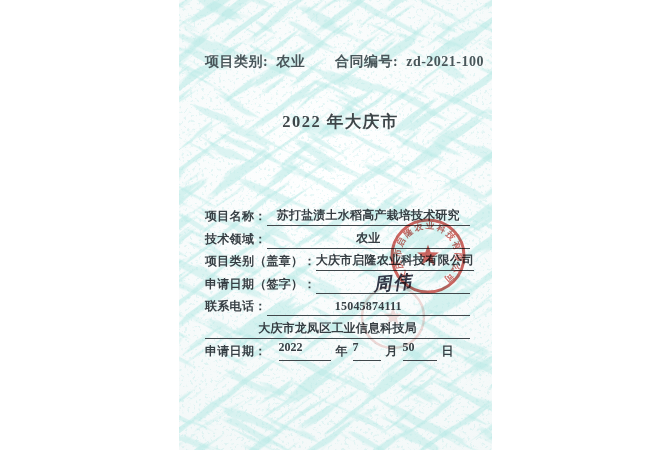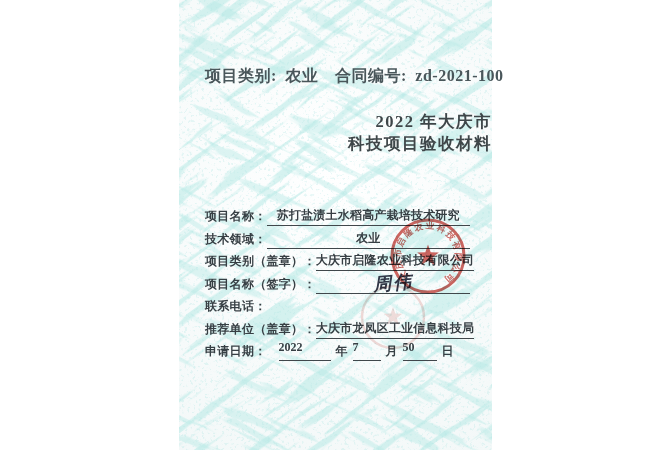--- a/index.html
+++ b/index.html
@@ -2,27 +2,27 @@
 <html><head>
 <meta charset="utf-8">
 <style>
   html,body{margin:0;padding:0;background:#ffffff;}
   .canvas{position:relative;width:670px;height:450px;background:#ffffff;overflow:hidden;
           font-family:"Liberation Serif","DejaVu Serif",serif;}
   .paper{position:absolute;left:179px;top:0;width:313px;height:450px;
          background:radial-gradient(circle at 50% 38%, #ffffff 0%, #f8fbfb 55%, #f3f8f8 100%);}
   .texture{position:absolute;left:0;top:0;pointer-events:none;}
 
-  .meta-row{position:absolute;top:66px;left:0;width:100%;height:16px;color:#49565a;
-            font-size:16px;font-weight:700;letter-spacing:0.5px;padding-left:44px;}
+  .meta-row{position:absolute;top:53px;left:0;width:100%;height:16px;color:#49565a;
+            font-size:14px;font-weight:700;letter-spacing:0.5px;padding-left:44px;}
   .meta-cat{position:absolute;left:26px;top:0;}
   .meta-contract{position:absolute;left:156px;top:0;}
   .meta-row .lbl{margin-right:4px;}
 
-  .title{position:absolute;top:111px;left:0;width:100%;text-align:right;
+  .title{position:absolute;top:111px;left:0;width:100%;text-align:center;
          color:#3e4649;font-size:16.5px;font-weight:700;letter-spacing:1.5px;line-height:22px;
          padding-left:10px;box-sizing:border-box;}
 
   .fields{position:absolute;top:204px;left:26px;width:265px;color:#373f44;}
   .frow{display:flex;align-items:flex-end;height:22.45px;font-size:12px;}
   .flabel{white-space:nowrap;font-weight:600;letter-spacing:0.3px;padding-bottom:1px;}
   .fval{flex:1;text-align:center;font-weight:700;border-bottom:1.4px solid #40474b;
         padding-bottom:1px;white-space:nowrap;overflow:visible;letter-spacing:0.2px;}
   .sigwrap{position:relative;}
   .signature{display:inline-block;font-family:"DejaVu Serif",serif;font-style:italic;
@@ -78,45 +78,44 @@
         <span>农业</span>
       </span>
       <span class="meta-contract">
         <span class="lbl">合同编号:</span>
         <span>zd-2021-100</span>
       </span>
     </div>
 
     <div class="title">
       <div>2022 年大庆市</div>
-      <div>科技项目验收材料</div>
     </div>
 
     <div class="fields">
       <div class="frow">
         <span class="flabel">项目名称：</span>
         <span class="fval">苏打盐渍土水稻高产栽培技术研究</span>
       </div>
       <div class="frow">
         <span class="flabel">技术领域：</span>
         <span class="fval">农业</span>
       </div>
       <div class="frow">
         <span class="flabel">项目类别（盖章）：</span>
         <span class="fval">大庆市启隆农业科技有限公司</span>
       </div>
       <div class="frow">
-        <span class="flabel">项目名称（签字）：</span>
+        <span class="flabel">申请日期（签字）：</span>
         <span class="fval sigwrap"><span class="signature">周伟</span></span>
       </div>
       <div class="frow">
         <span class="flabel">联系电话：</span>
+        <span class="fval">15045874111</span>
       </div>
       <div class="frow">
-        <span class="flabel">推荐单位（盖章）：</span>
         <span class="fval">大庆市龙凤区工业信息科技局</span>
       </div>
       <div class="frow">
         <span class="flabel">申请日期：</span>
         <span class="dateline">
           <span class="seg seg-year">2022</span>
           <span class="unit">年</span>
           <span class="seg seg-month">7</span>
           <span class="unit">月</span>
           <span class="seg seg-day">50</span>

